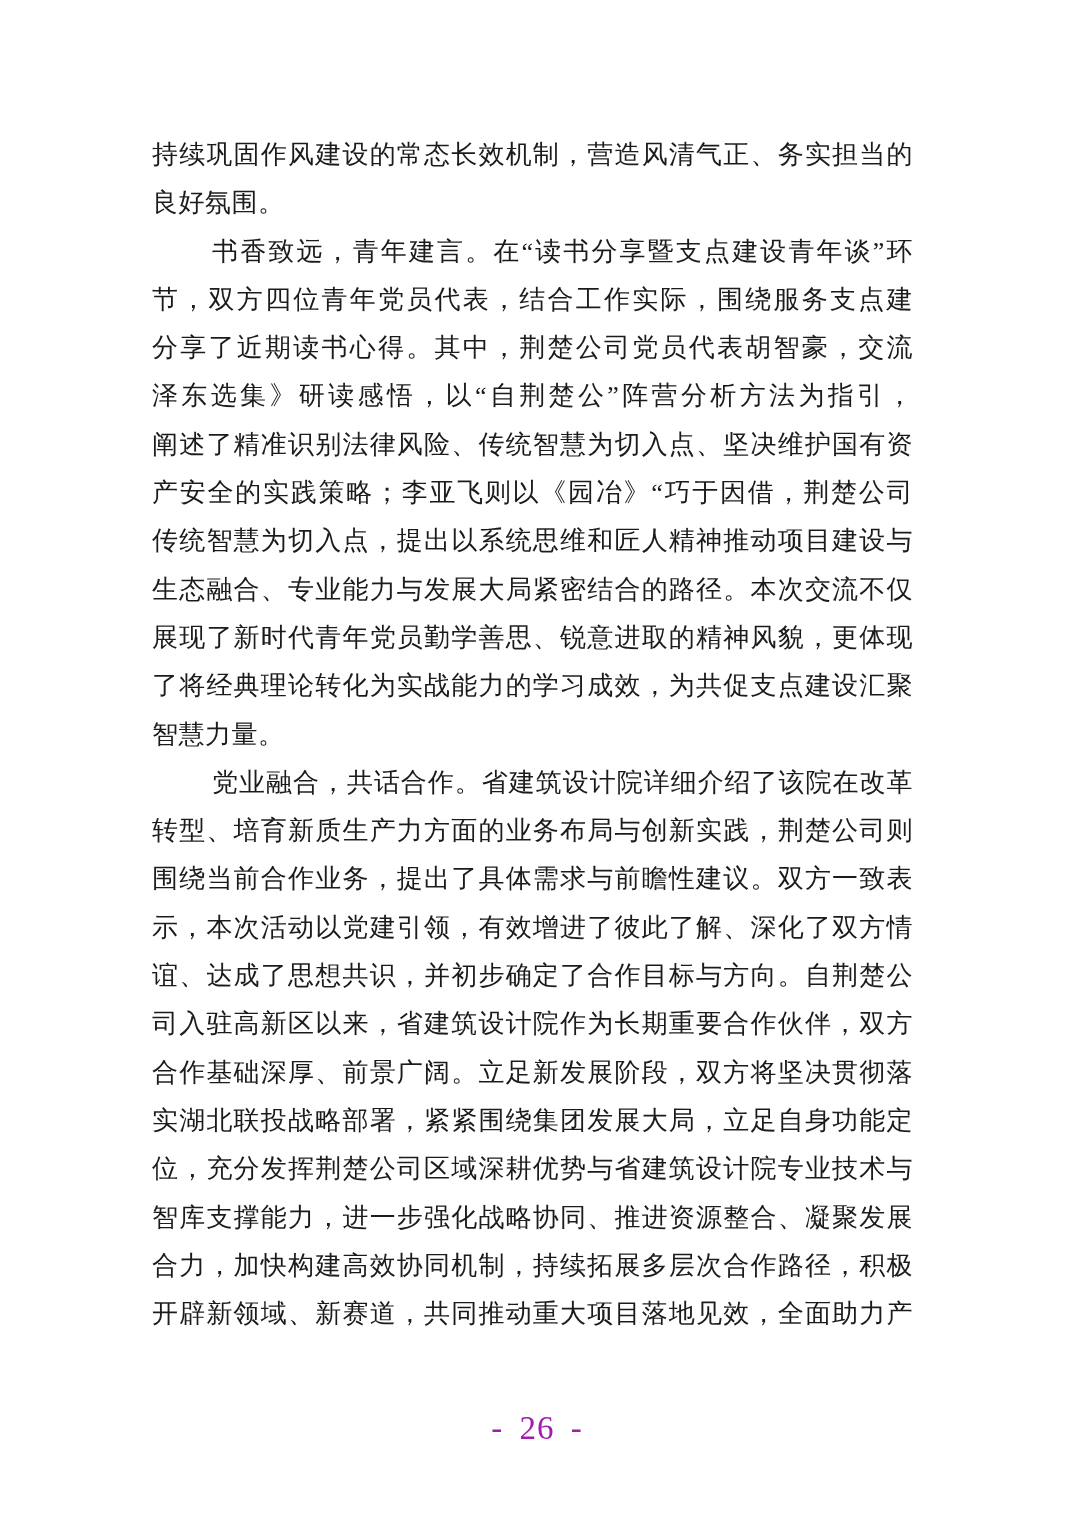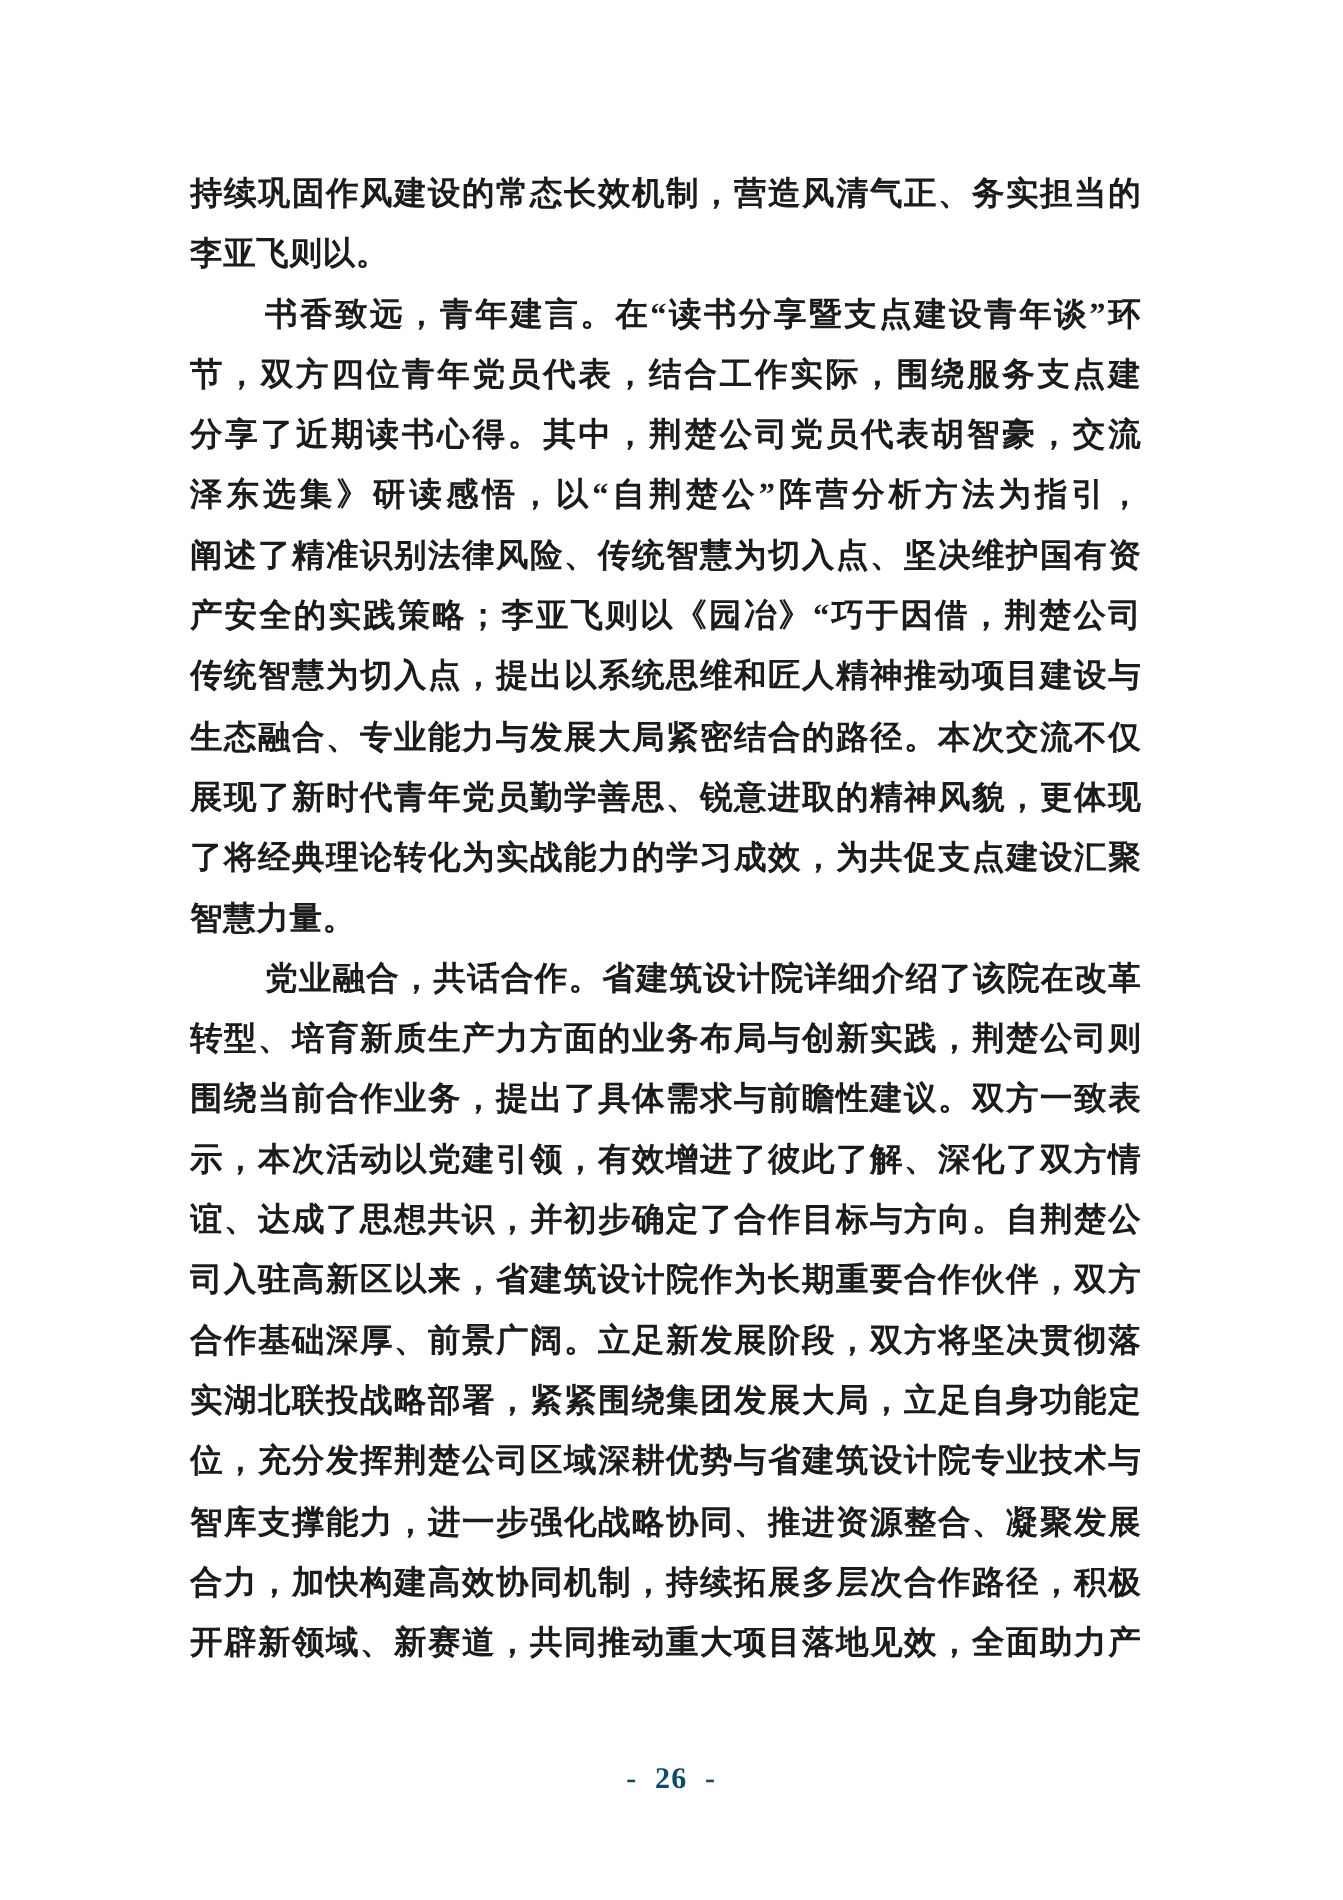--- a/index.html
+++ b/index.html
@@ -2,21 +2,21 @@
 <html><head>
 <meta charset="utf-8">
 <style>
   html, body {
     margin: 0;
     padding: 0;
     width: 1074px;
     height: 1520px;
     background: #ffffff;
   }
-  * { box-sizing: border-box; font-weight: bold; }
+  * { box-sizing: border-box; }
 
   .page {
     position: relative;
     width: 1074px;
     height: 1520px;
     background: #ffffff;
     overflow: hidden;
     font-family: "Liberation Serif", serif;
   }
 
@@ -43,35 +43,35 @@
   .line.short  { text-align-last: left; }
 
   .footer {
     position: absolute;
     left: 0;
     top: 1410px;
     width: 100%;
     text-align: center;
   }
   .page-number {
-    font-size: 24px;
-    color: #0c4a6e;
+    font-size: 33px;
+    color: #a21caf;
     word-spacing: 7px;
     letter-spacing: 1px;
     margin-top: 32px;
   }
 </style>
 </head>
 <body>
 
 <div class="page">
   <div class="text-block" id="text-block">
       <div class="paragraph">
         <div class="line">持续巩固作风建设的常态长效机制，营造风清气正、务实担当的</div>
-        <div class="line short">李亚飞则以。</div>
+        <div class="line short">良好氛围。</div>
       </div>
       <div class="paragraph">
         <div class="line indent">书香致远，青年建言。在“读书分享暨支点建设青年谈”环</div>
         <div class="line">节，双方四位青年党员代表，结合工作实际，围绕服务支点建设，</div>
         <div class="line">分享了近期读书心得。其中，荆楚公司党员代表胡智豪，交流《毛</div>
         <div class="line">泽东选集》研读感悟，以“自荆楚公”阵营分析方法为指引，</div>
         <div class="line">阐述了精准识别法律风险、传统智慧为切入点、坚决维护国有资</div>
         <div class="line">产安全的实践策略；李亚飞则以《园冶》“巧于因借，荆楚公司则”</div>
         <div class="line">传统智慧为切入点，提出以系统思维和匠人精神推动项目建设与</div>
         <div class="line">生态融合、专业能力与发展大局紧密结合的路径。本次交流不仅</div>

